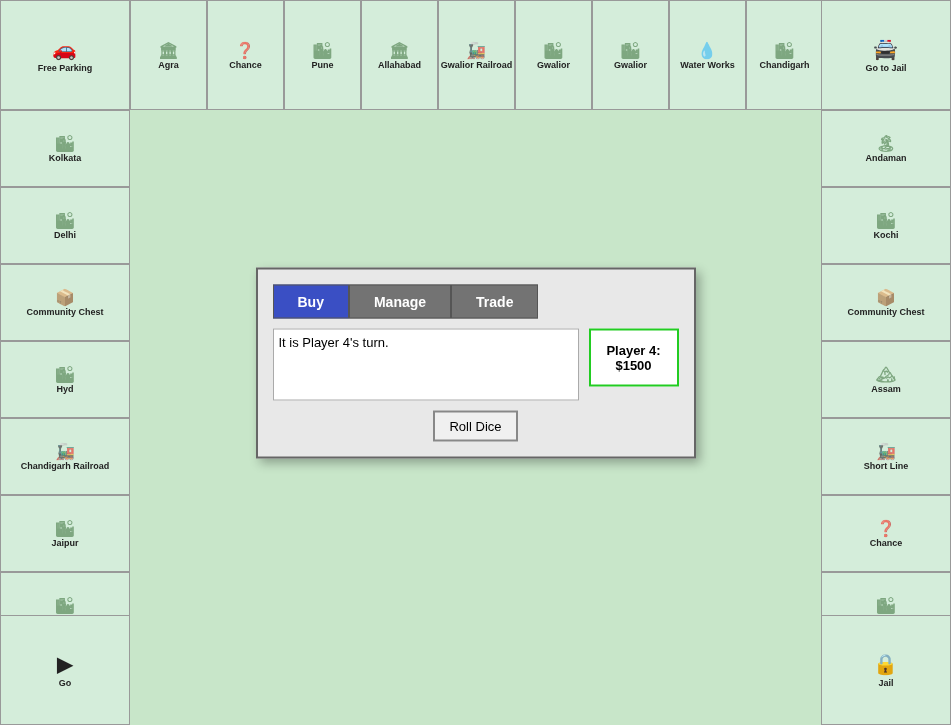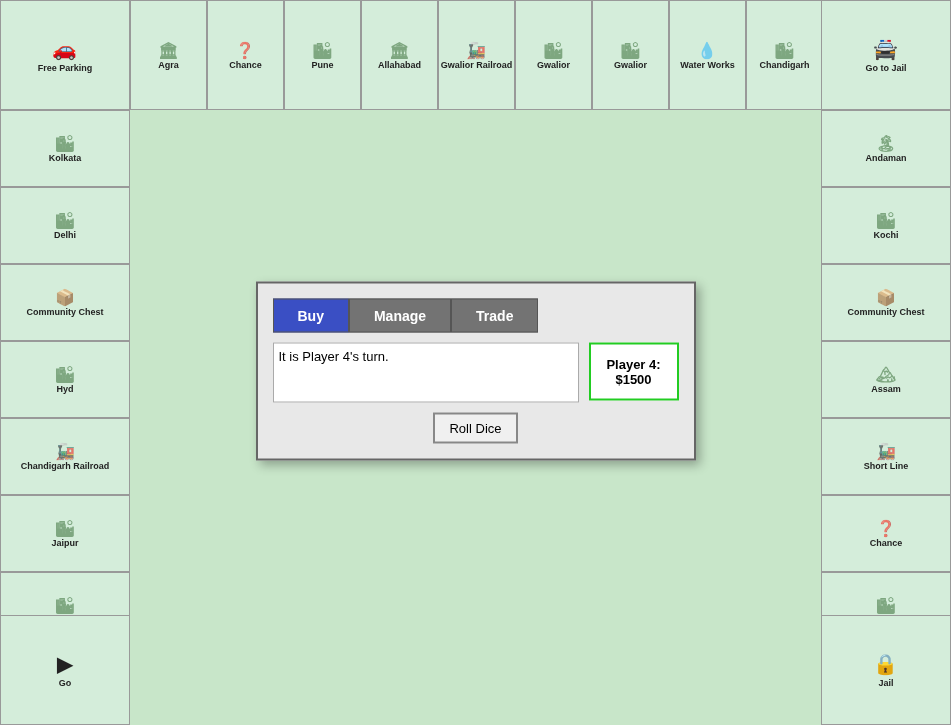--- a/index.html
+++ b/index.html
@@ -63,21 +63,20 @@
       position: absolute;
       top: 50%;
       left: 50%;
       transform: translate(-50%, -50%);
       background: #e8e8e8;
       border: 2px solid #666;
       width: 440px;
       padding: 15px;
       z-index: 100;
       box-shadow: 4px 4px 10px rgba(0,0,0,0.3);
-      margin-top: 8px;
     }
 
     .dialog-tabs {
       display: flex;
       margin-bottom: 10px;
     }
 
     .dialog-tab {
       padding: 8px 24px;
       border: 1px solid #555;
@@ -97,21 +96,21 @@
     }
 
     .dialog-content {
       display: flex;
       gap: 10px;
       align-items: flex-start;
     }
 
     .dialog-textarea {
       flex: 1;
-      height: 60px;
+      height: 72px;
       border: 1px solid #aaa;
       background: white;
       padding: 5px;
       font-size: 13px;
       resize: none;
       font-family: Arial, sans-serif;
     }
 
     .player-info {
       border: 2px solid #22cc22;

